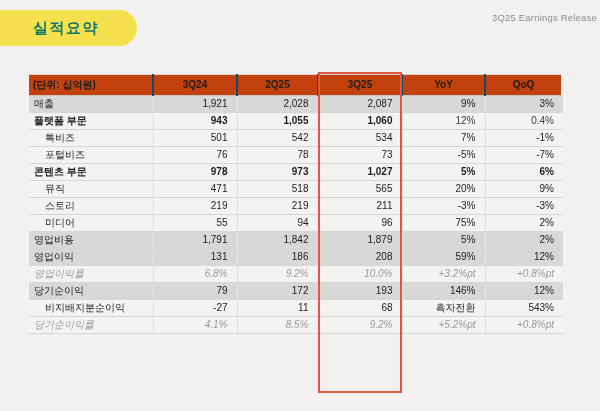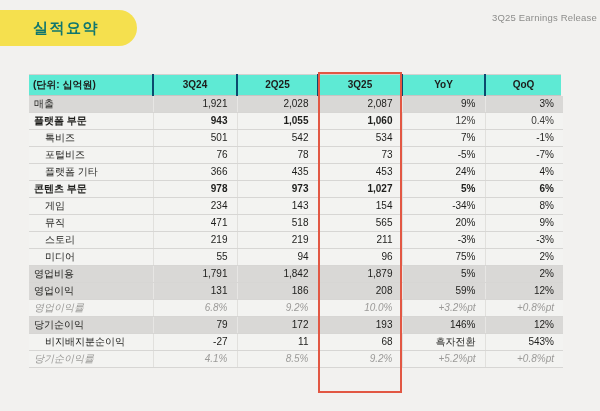--- a/index.html
+++ b/index.html
@@ -23,21 +23,21 @@
     position:absolute;top:4px;right:3px;
     font-size:9.5px;color:#8d8d8b;letter-spacing:.2px;margin-top:8px;
   }
   
   table.tbl{
     position:absolute;left:29px;top:74px;width:534px;
     border-collapse:collapse;table-layout:fixed;
     font-size:10px;line-height:1;
   }
   .tbl th{
-    background:#5eead4;height:20px;font-weight:700;font-size:10px;
+    background:#c2410c;height:20px;font-weight:700;font-size:10px;
     text-align:center;padding:0;
     border-top:1px solid #d3d2d0;border-bottom:1px solid #c6c5c3;
   }
   .tbl th.lbl{text-align:left;padding-left:4px;}
   .tbl th + th{border-left:2px solid #0c4a6e;margin-top:45px;}
   .tbl th:last-child{border-right:4px solid #f2f1ef;}
   .tbl td{
     height:16px;padding:0 9px 0 0;text-align:right;
     border-bottom:1px solid #d7d6d4;background:#f3f3f1;
     white-space:nowrap;overflow:hidden;
@@ -110,45 +110,29 @@
       <td>-1%</td>
     </tr>
     <tr class="sub">
       <td>포털비즈</td>
       <td>76</td>
       <td>78</td>
       <td>73</td>
       <td>-5%</td>
       <td>-7%</td>
     </tr>
-    <tr class="sub">
-      <td>플랫폼 기타</td>
-      <td>366</td>
-      <td>435</td>
-      <td>453</td>
-      <td>24%</td>
-      <td>4%</td>
-    </tr>
     <tr class="sect">
       <td>콘텐츠 부문</td>
       <td>978</td>
       <td>973</td>
       <td>1,027</td>
       <td>5%</td>
       <td>6%</td>
     </tr>
     <tr class="sub">
-      <td>게임</td>
-      <td>234</td>
-      <td>143</td>
-      <td>154</td>
-      <td>-34%</td>
-      <td>8%</td>
-    </tr>
-    <tr class="sub">
       <td>뮤직</td>
       <td>471</td>
       <td>518</td>
       <td>565</td>
       <td>20%</td>
       <td>9%</td>
     </tr>
     <tr class="sub">
       <td>스토리</td>
       <td>219</td>

